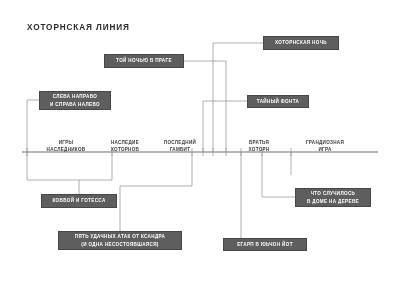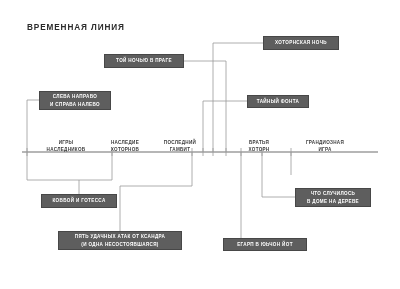--- a/index.html
+++ b/index.html
@@ -66,21 +66,21 @@
     color: #3a3a3a;
     white-space: pre-line;
     transform: translateX(-50%);
   }
 </style>
 </head>
 <body>
 
 <div id="canvas">
 
-  <div class="page-title">ВРЕМЕННАЯ ЛИНИЯ</div>
+  <div class="page-title">ХОТОРНСКАЯ ЛИНИЯ</div>
 
   <svg class="wires" viewBox="0 0 400 289" xmlns="http://www.w3.org/2000/svg">
 
     <g>
       <line x1="22" y1="152" x2="378" y2="152" stroke="#6f6f6f" stroke-width="1.1"></line>
     </g>
 
     <g stroke="#9a9a9a" stroke-width="0.8">
       <line x1="27" y1="148" x2="27" y2="156"></line>
       <line x1="112" y1="148" x2="112" y2="156"></line>

